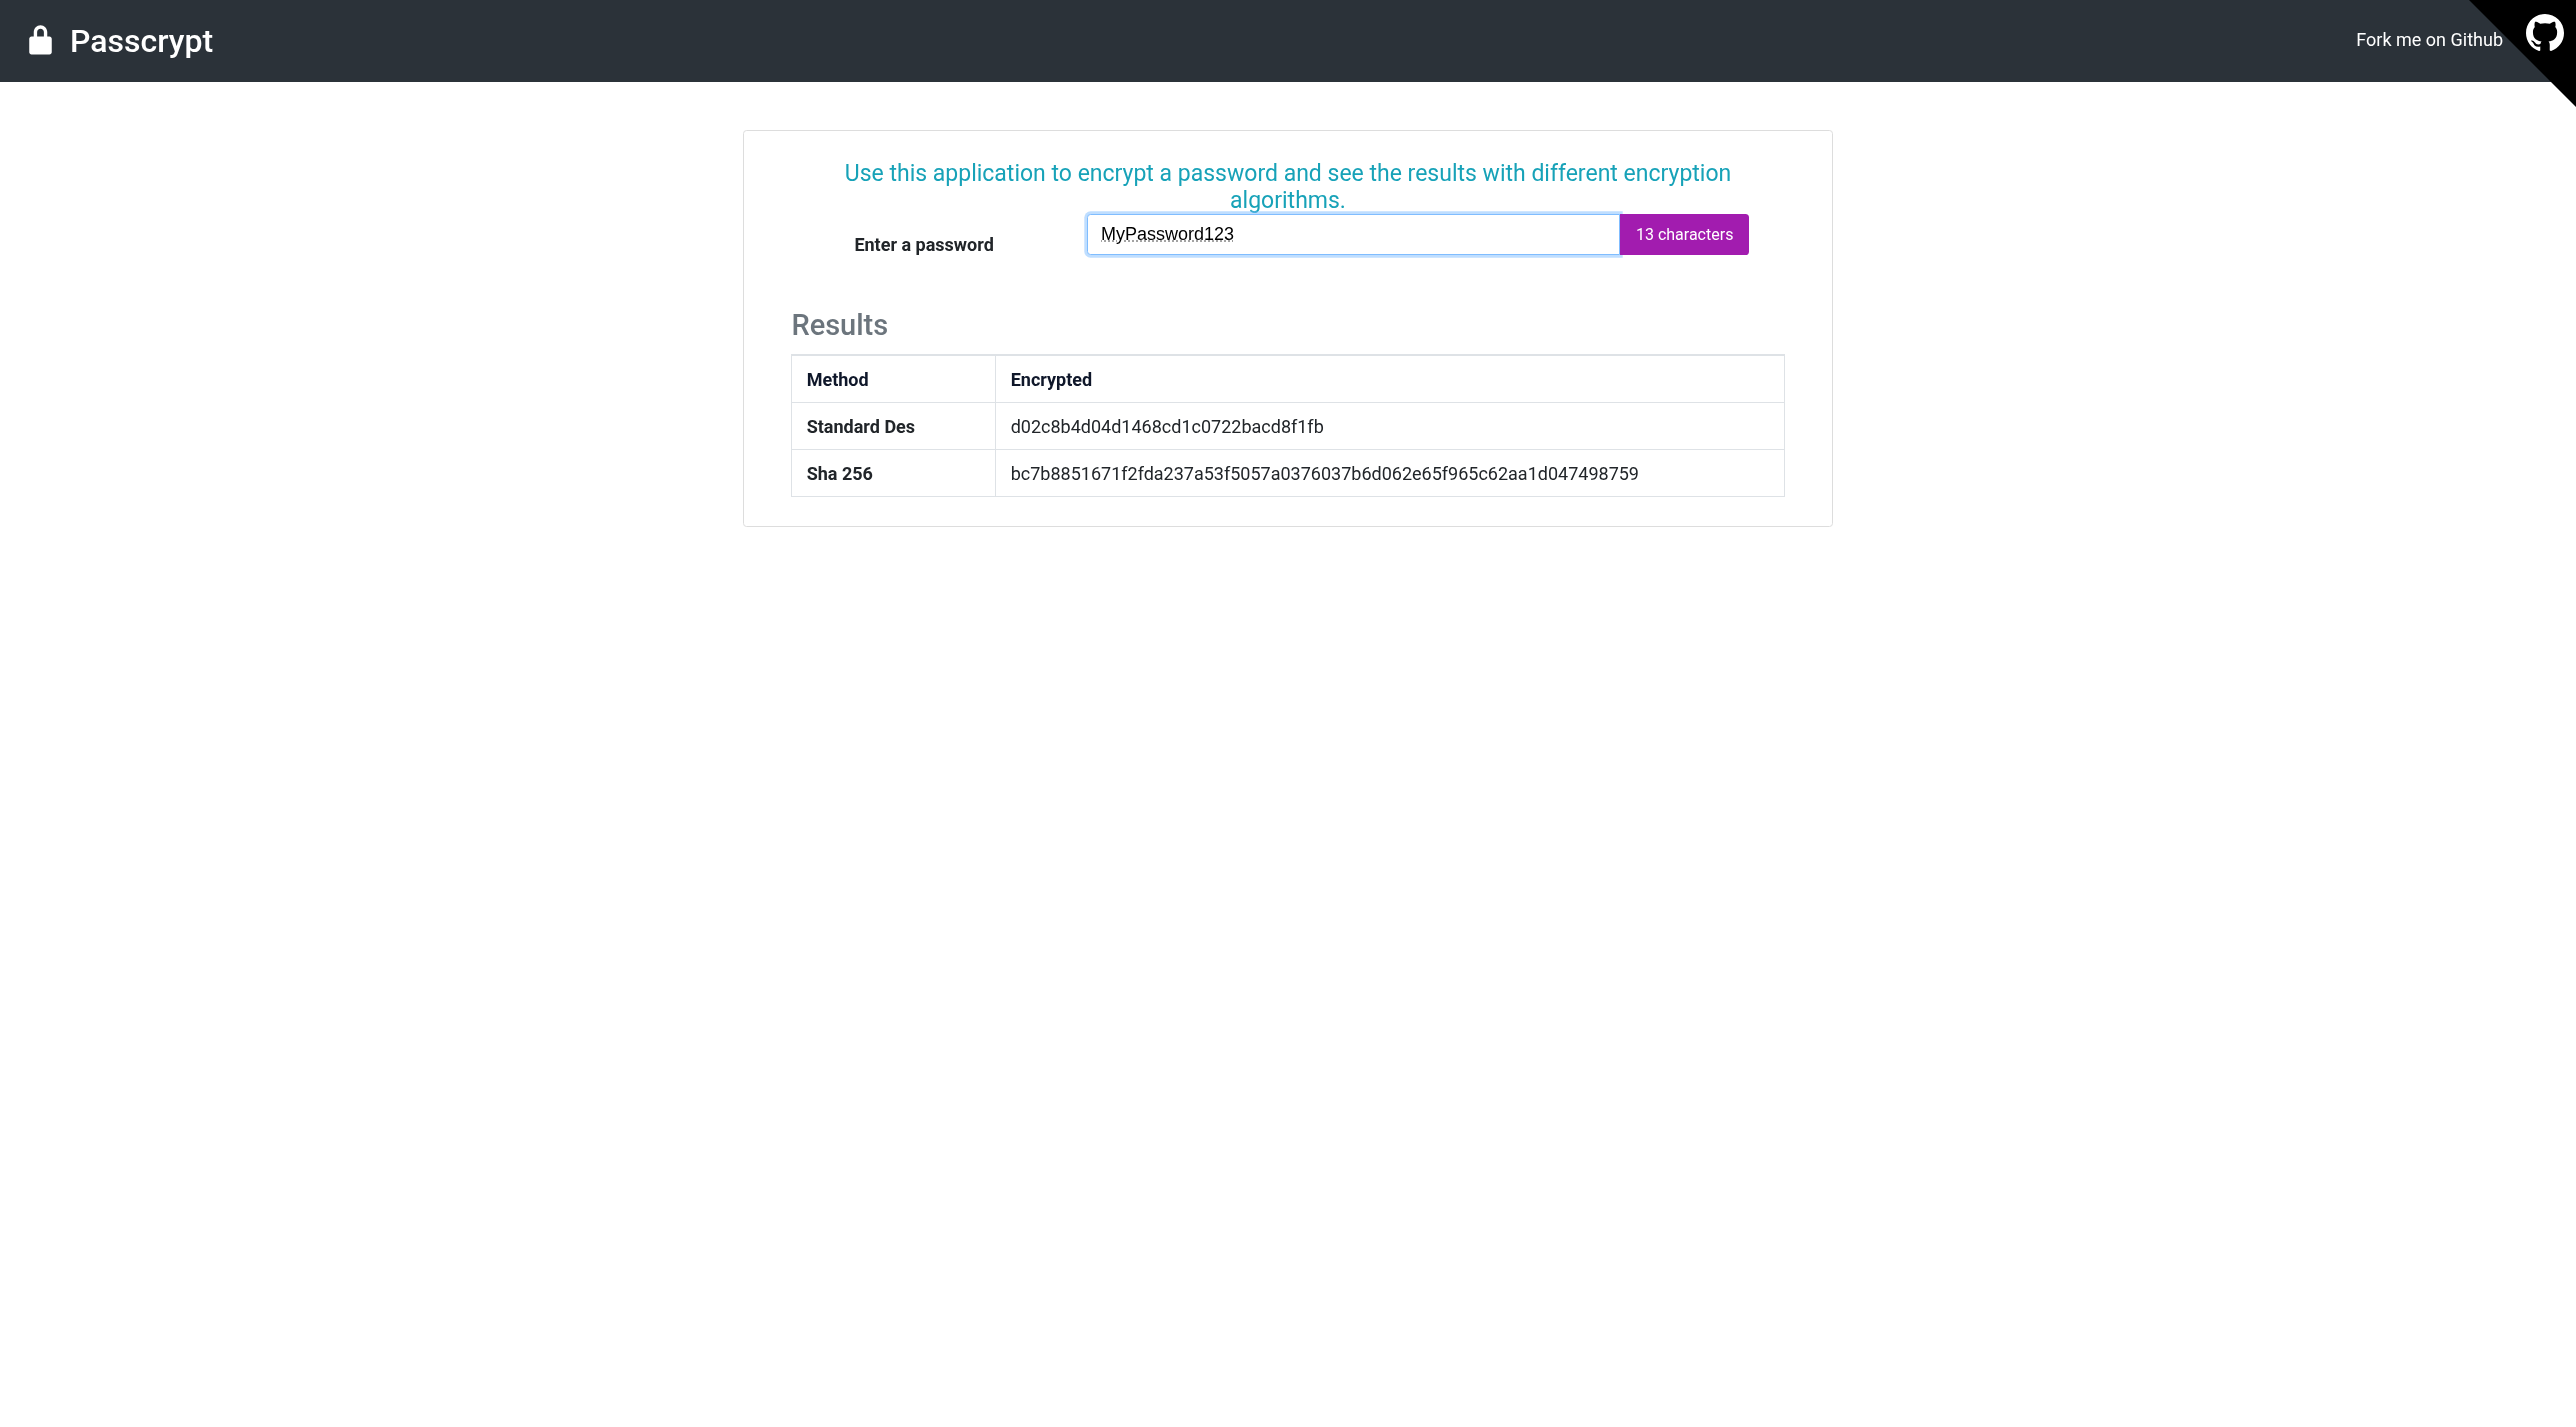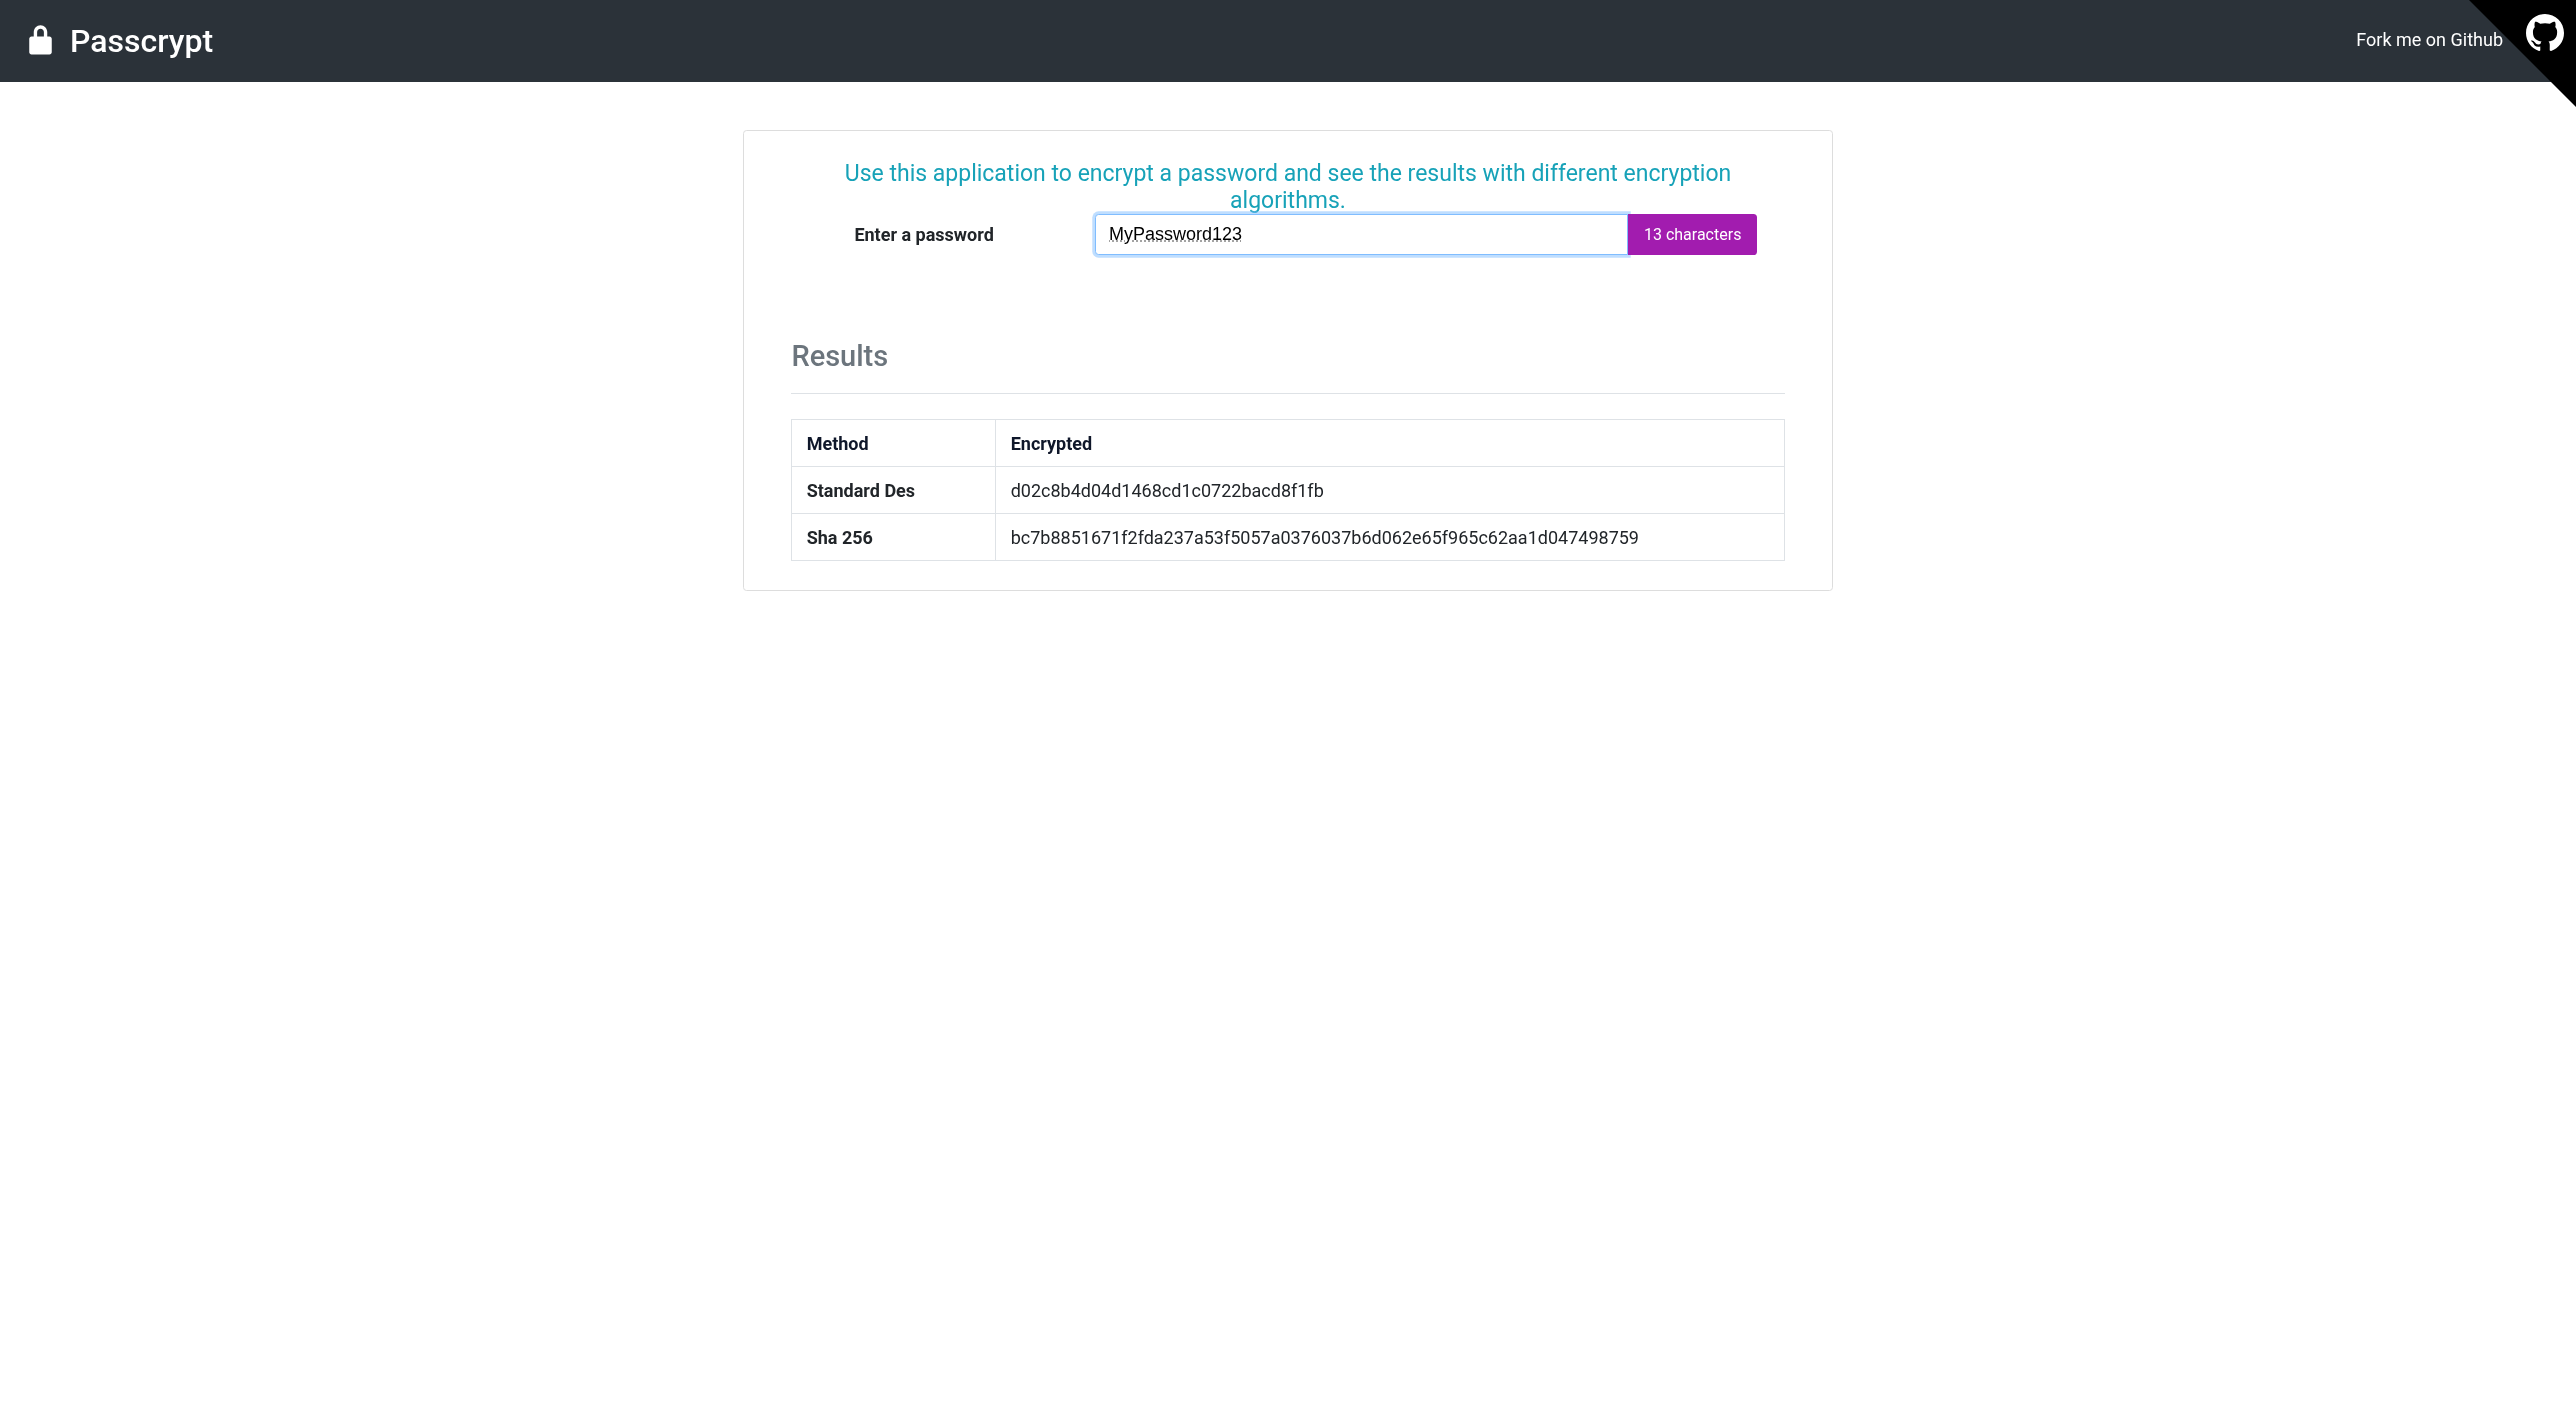--- a/index.html
+++ b/index.html
@@ -84,23 +84,23 @@
       padding: 29px 47px;
     }
     .description {
       text-align: center;
       color: #17a2b8;
       font-size: 23px;
       font-weight: 400;
     }
     .form-row {
       display: flex;
-      align-items: center;
-      gap: 8px;
-      margin-bottom: 84px;
+      align-items: flex-end;
+      gap: 0;
+      margin-bottom: 53px;
       padding-left: 63px;
     }
     .form-label {
       width: 233px;
       font-weight: 700;
       font-size: 18px;
       color: #212529;
     }
     .input-group {
       display: flex;
@@ -128,23 +128,22 @@
       font-size: 16px;
       border-radius: 0 3.6px 3.6px 0;
       display: flex;
       align-items: center;
       white-space: nowrap;
     }
     .results-heading {
       font-size: 29px;
       font-weight: 500;
       color: #6c757d;
-      padding-bottom: 20px;
+      padding-bottom: 12px;
       border-bottom: 0.9px solid #dee2e6;
-      margin-bottom: 25px;
     }
     .results-table {
       width: 100%;
       border-collapse: collapse;
     }
     .results-table th,
     .results-table td {
       padding: 12.5px 14.3px;
       text-align: left;
       border: 0.9px solid #dee2e6;

